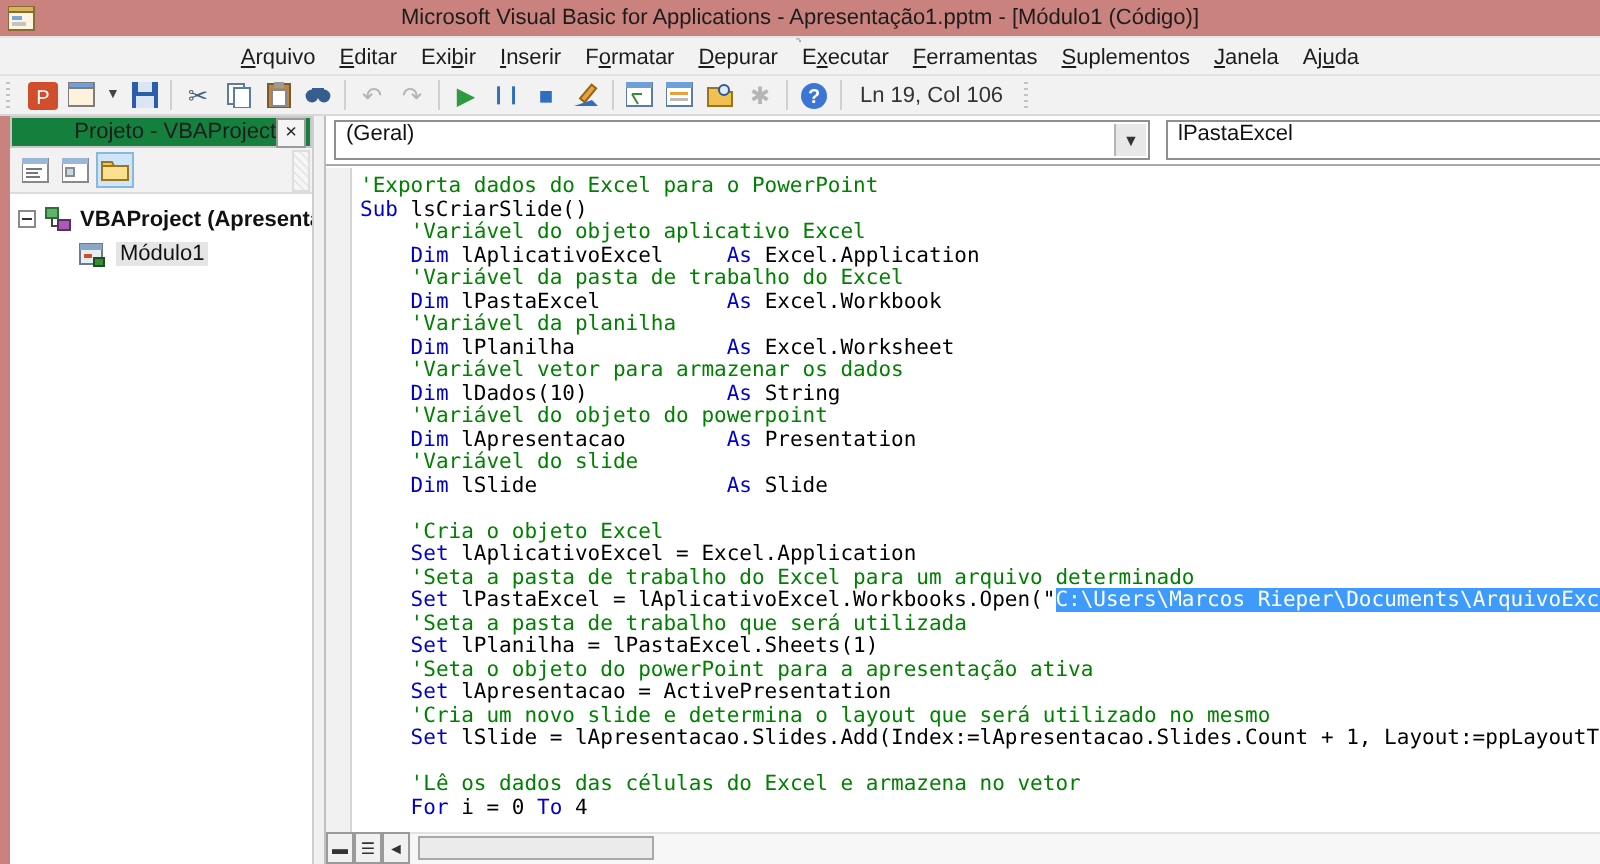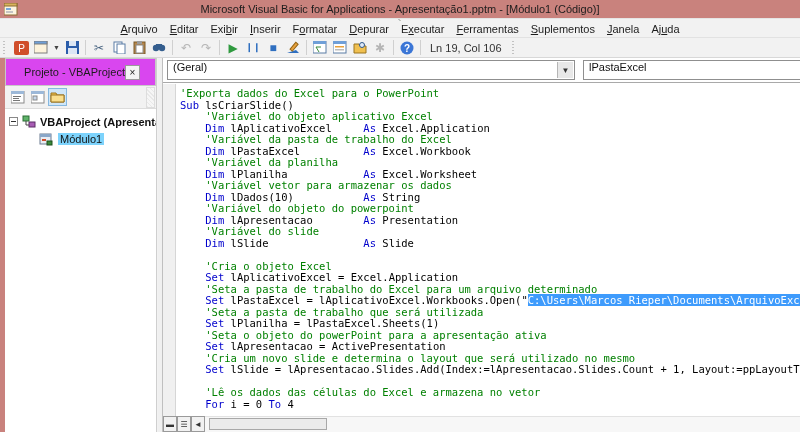--- a/index.html
+++ b/index.html
@@ -34,39 +34,39 @@
   .glyph { font-size:12px; line-height:1; }
   .dis { color:#b5b5b5; }
 
   
   .main { position:absolute; left:0; top:58px; width:800px; height:374px; background:#f2f2f2; }
   .left-strip { position:absolute; left:0; top:0; width:5px; height:374px; background:#c9827d; }
 
   
   .proj { position:absolute; left:5px; top:0; width:152px; height:374px; background:#ffffff;
     border-right:1px solid #cfcfcf; }
-  .proj-header { height:28px; background:#d946ef; border:1px solid #c8c8c8;
-    display:flex; align-items:center; justify-content:center; padding:0 2px 0 5px; }
+  .proj-header { height:16px; background:#15803d; border:1px solid #c8c8c8;
+    display:flex; align-items:center; justify-content:flex-end; padding:0 2px 0 5px; }
   .proj-title { font-size:11px; color:#1c1c1c; white-space:nowrap; overflow:hidden; }
   .proj-close { width:15px; height:15px; border:1px solid #9a9a9a; background:#f4f4f4;
     font-size:10px; line-height:13px; text-align:center; color:#222; }
   .proj-tools { height:23px; background:#f2f2f2; border-bottom:1px solid #dcdcdc;
     display:flex; align-items:center; padding-left:3px; position:relative; }
   .ptool { width:19px; height:18px; display:flex; align-items:center; justify-content:center; margin-right:1px; }
   .ptool.active { background:#cfe6f8; border:1px solid #86b8e0; }
   .proj-scroll { position:absolute; right:1px; top:1px; width:9px; height:21px; background:#f6f6f6;
     border:1px solid #ddd;
     background-image:repeating-linear-gradient(45deg,#e8e8e8 0 1px,transparent 1px 3px); }
   .tree { padding-top:4px; background:#fff; }
   .trow { height:17px; display:flex; align-items:center; font-size:11px; color:#111; white-space:nowrap; overflow:hidden; }
   .expander { width:9px; height:9px; border:1px solid #898989; background:#fff; position:relative; flex:none; margin-right:3px; }
   .expander::after { content:""; position:absolute; left:1px; right:1px; top:3px; height:1px; background:#333; }
   .tico { width:16px; height:14px; flex:none; margin-right:3px; }
   .tlabel-bold { font-weight:bold; }
-  .sel-label { background:#7dd3fc; padding:0 2px; }
+  .sel-label { background:#e5e5e5; padding:0 2px; }
 
   
   .splitter { position:absolute; left:158px; top:0; width:4px; height:374px; background:#f0f0f0; }
 
   
   .codewin { position:absolute; left:162px; top:0; width:638px; height:374px; background:#fff;
     border-left:1px solid #bfbfbf; }
   .combo-row { position:absolute; left:0; top:0; width:638px; height:25px; background:#fff;
     border-bottom:1px solid #a9a9a9; }
   .combo { position:absolute; top:2px; height:20px; border:1px solid #8f8f8f; background:#fff;

